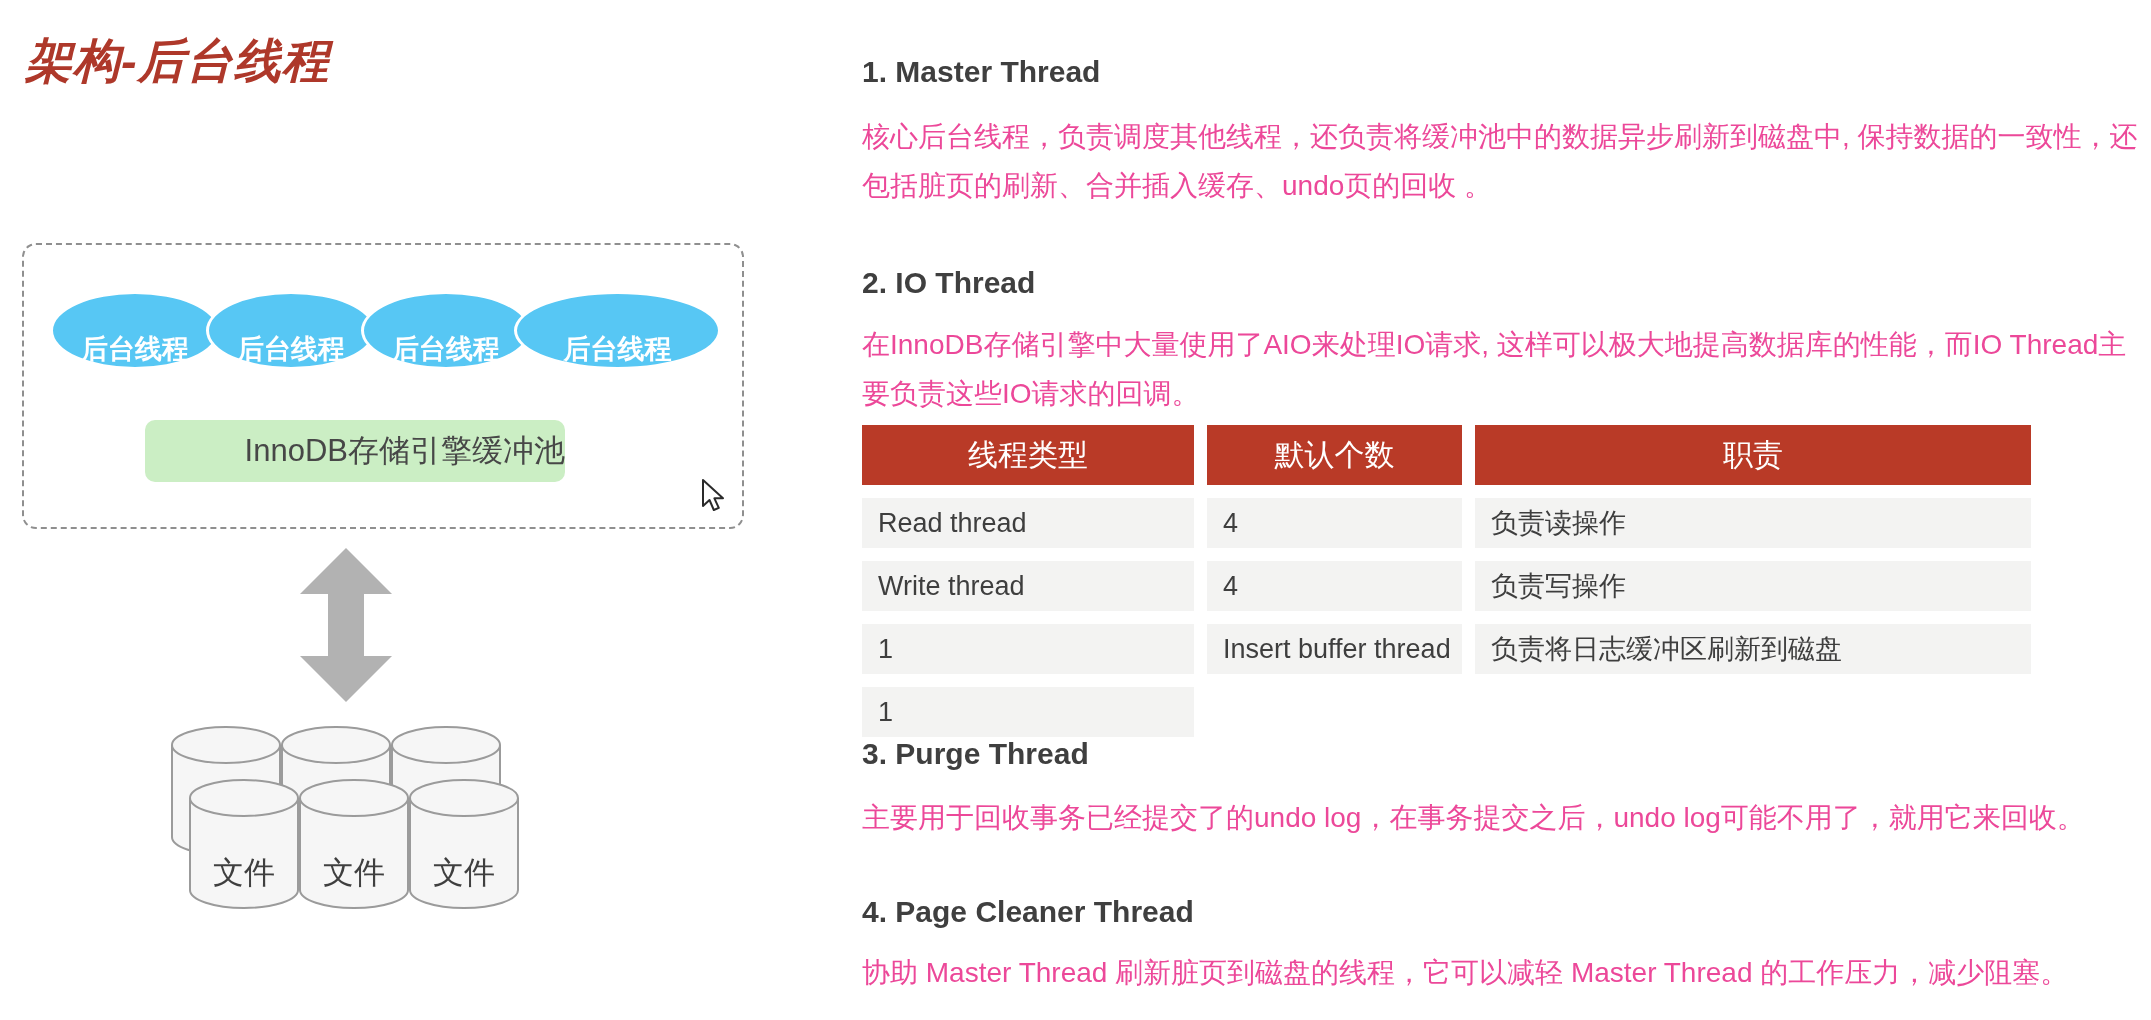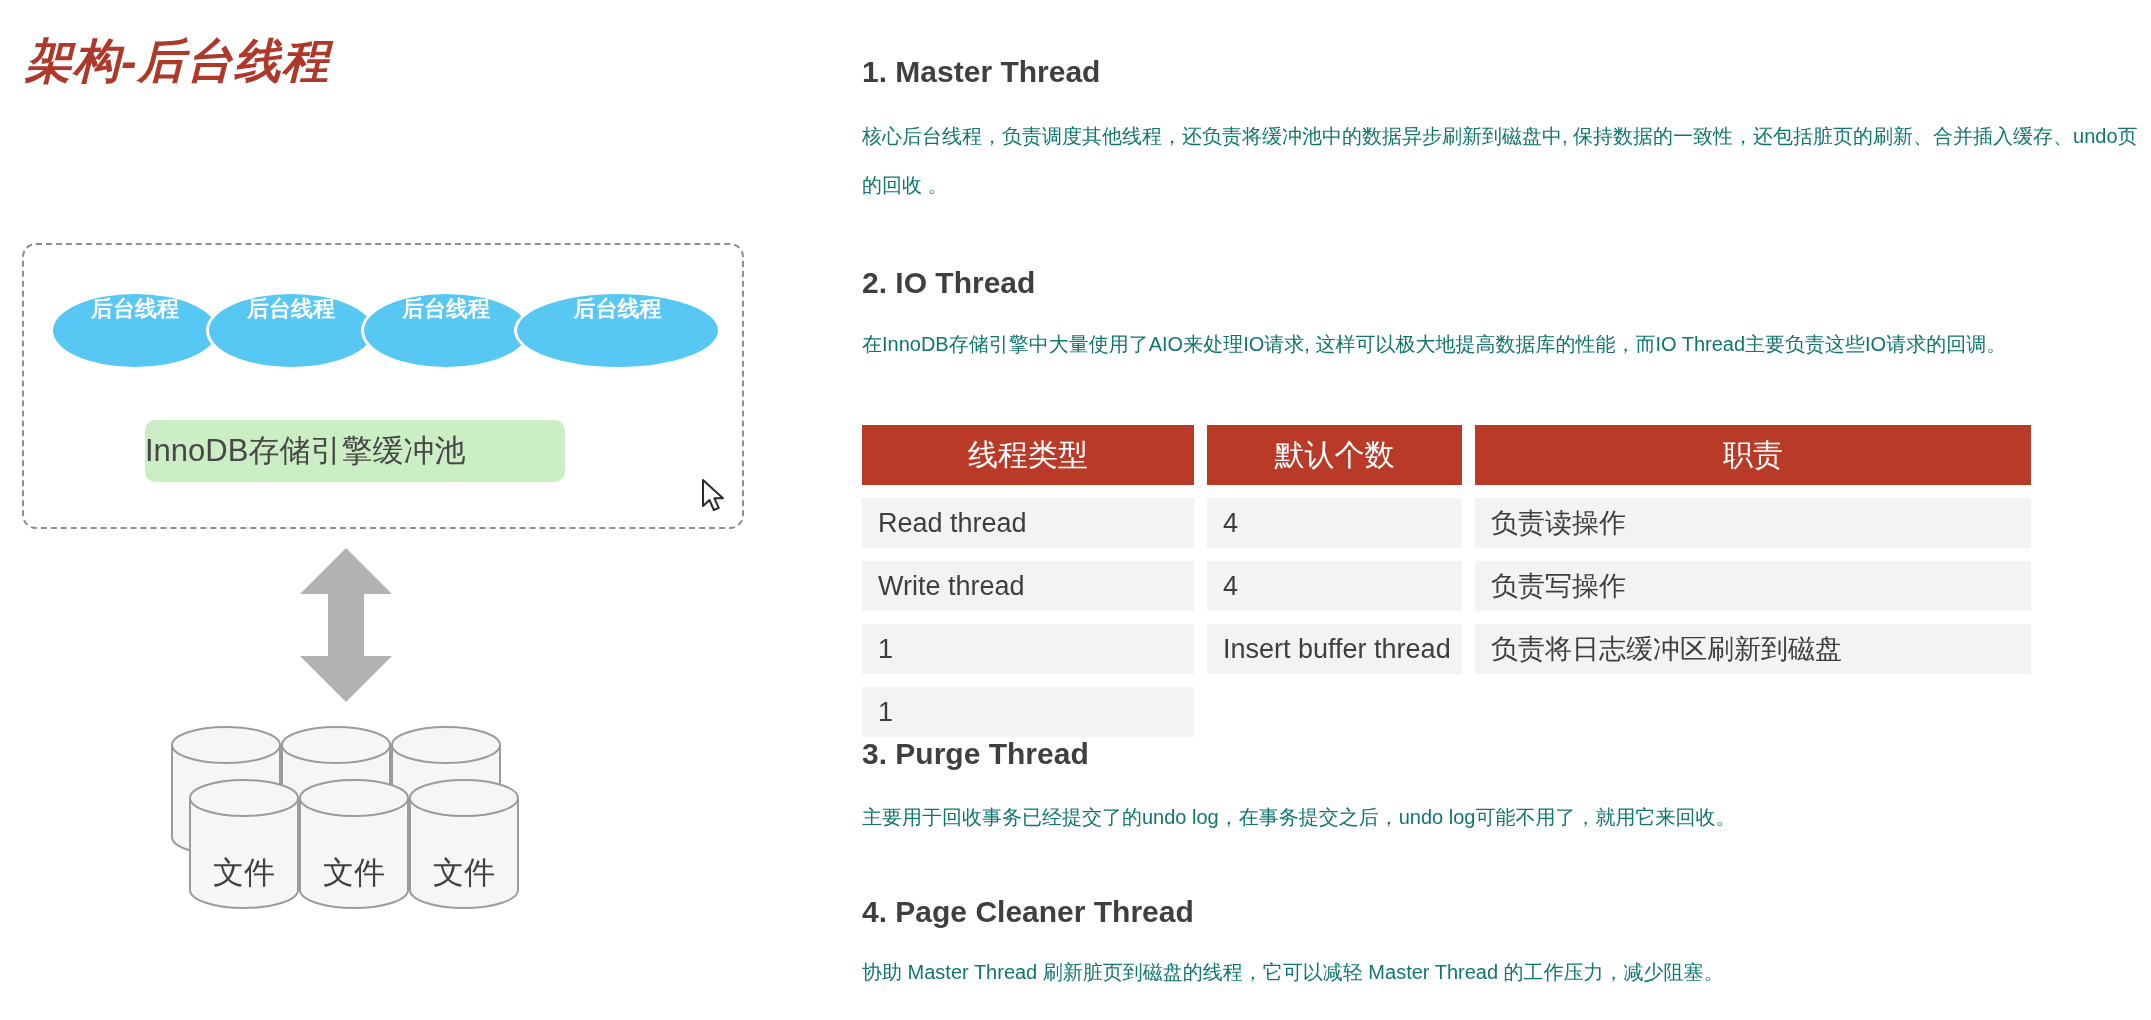--- a/index.html
+++ b/index.html
@@ -13,45 +13,45 @@
     letter-spacing:1px;
     font-style:italic;
   }
   .dashed-box{
     position:absolute;left:22px;top:243px;width:718px;height:282px;
     border:2px dashed #8f8f8f;border-radius:14px;background:transparent;
   }
   .thread-ellipse{
     position:absolute;top:291px;height:79px;border-radius:50%;
     background:#57c7f4;border:3px solid #ffffff;box-sizing:border-box;
-    display:flex;align-items:flex-start;justify-content:center;
-    color:#ffffff;font-size:22px;font-weight:bold;white-space:nowrap;
+    display:flex;align-items:flex-end;justify-content:center;
+    color:#ffffff;font-size:27px;font-weight:bold;white-space:nowrap;
   }
   .te1{left:50px;width:170px;z-index:1;}
   .te2{left:206px;width:170px;z-index:2;}
   .te3{left:361px;width:170px;z-index:3;}
   .te4{left:514px;width:207px;z-index:4;}
   .buffer-box{
     position:absolute;left:145px;top:420px;width:420px;height:62px;border-radius:10px;
-    background:#cbeec4;display:flex;align-items:center;justify-content:flex-start;
+    background:#cbeec4;display:flex;align-items:center;justify-content:flex-end;
     font-size:31px;color:#474747;
   }
   .double-arrow{position:absolute;left:300px;top:548px;}
   .cylinder{position:absolute;width:112px;height:132px;}
   .cyl-label{
     position:absolute;left:0;bottom:16px;width:100%;text-align:center;
     font-size:31px;color:#3f3f3f;
   }
   .cursor{position:absolute;left:700px;top:478px;z-index:9;}
   
   .sec-heading{
     position:absolute;left:862px;font-size:30px;font-weight:bold;color:#3f3f3f;white-space:nowrap;
   }
   .sec-body{
-    position:absolute;left:862px;width:1289px;font-size:20px;line-height:49px;color:#0f766e;
+    position:absolute;left:862px;width:1289px;font-size:28px;line-height:49px;color:#ec4899;
   }
   .io-table{
     position:absolute;left:862px;top:425px;
     display:grid;grid-template-columns:332px 255px 556px;column-gap:4px;row-gap:4px;gap:13px;
   }
   .io-table .th{
     background:#b93a27;color:#ffffff;height:60px;line-height:60px;text-align:center;
     font-size:30px;
   }
   .io-table .td{

